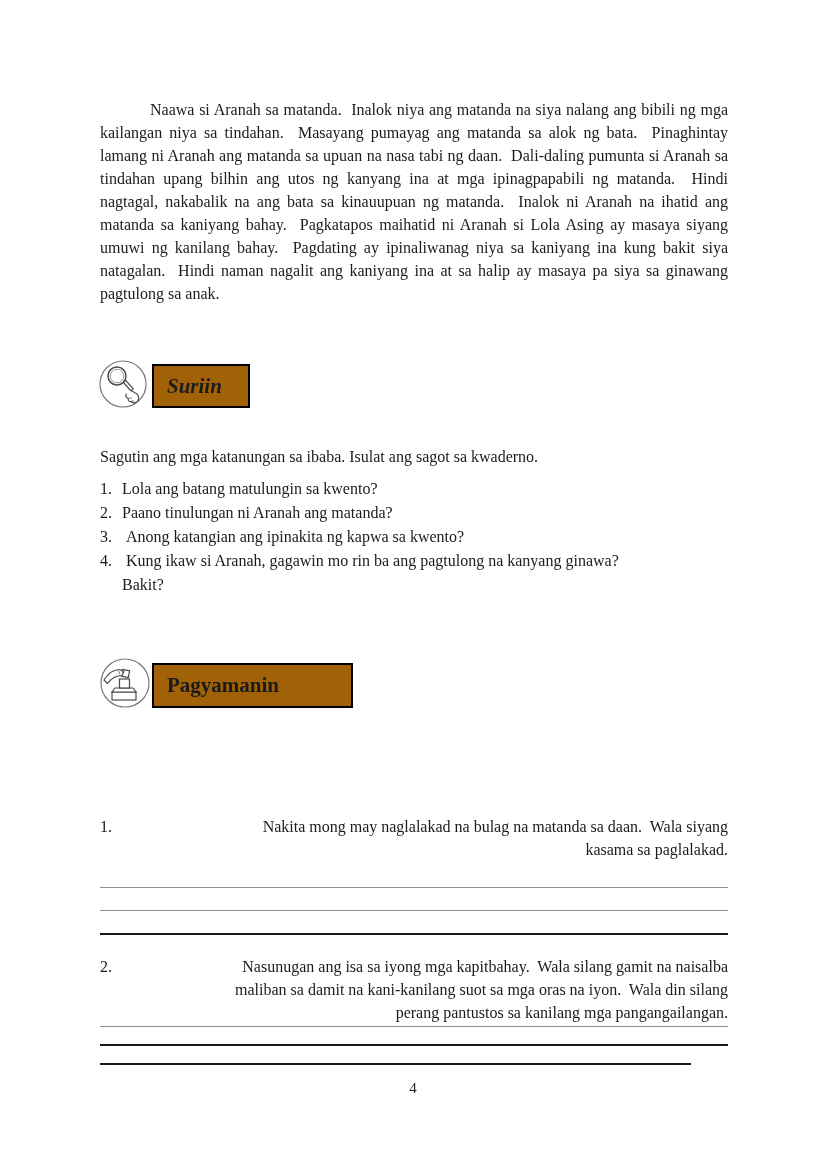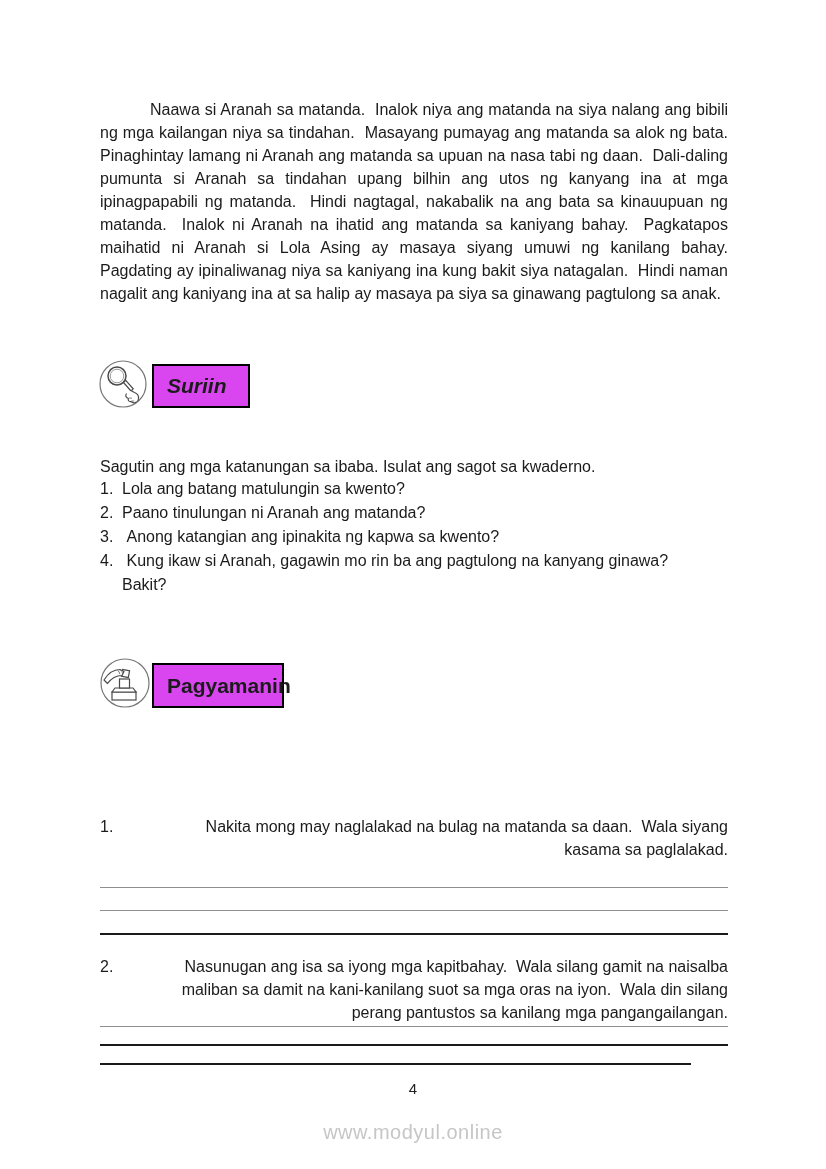--- a/index.html
+++ b/index.html
@@ -1,51 +1,50 @@
 <!DOCTYPE html>
 <html><head>
 <meta charset="utf-8">
 <style>
   html, body { margin: 0; padding: 0; background: #ffffff; }
   .page {
     position: relative;
     width: 826px;
     height: 1169px;
     background: #ffffff;
-    font-family: Liberation Sans, sans-serif;
+    font-family: Liberation Serif, serif;
     color: #1b1b1b;
     overflow: hidden;
   }
   p { margin: 0; }
 
   .body-text { font-size: 16px; line-height: 23px; }
 
   #story {
     position: absolute; left: 100px; top: 98px; width: 628px;
     text-align: justify; text-indent: 50px; white-space: pre-wrap;
   }
 
   .section-icon { position: absolute; }
 
   .heading-box {
     position: absolute;
     border: 2px solid #000000;
-    background: #d946ef;
+    background: #a16207;
     box-sizing: border-box;
     display: flex; align-items: center;
     padding-left: 13px;
     font-size: 21px; font-weight: bold;
   }
   #suriin-box   { left: 152px; top: 364px; width: 98px;  height: 44px; font-style: italic; }
-  #pagyamanin-box { left: 152px; top: 663px; width: 132px; height: 45px; }
+  #pagyamanin-box { left: 152px; top: 663px; width: 201px; height: 45px; }
 
   #instruction {
     position: absolute; left: 100px; top: 445px; width: 628px;
     white-space: pre-wrap;
-    margin-top: 10px;
   }
 
   #questions {
     position: absolute; left: 100px; top: 477px; width: 628px;
     font-size: 16px; line-height: 24px;
   }
   .q-item { display: flex; }
   .q-num  { width: 22px; flex: none; }
   .q-text { white-space: pre-wrap; flex: 1; }
 
@@ -168,15 +167,14 @@
         <div class="blanks">
           <div class="blank-line"></div>
           <div class="blank-line"></div>
           <div class="blank-line"></div>
         </div>
       </div>
     </div>
 
   <div id="page-number">4</div>
 
-  <div id="watermark">www.modyul.online</div>
 
 </div>
 
 </body></html>

